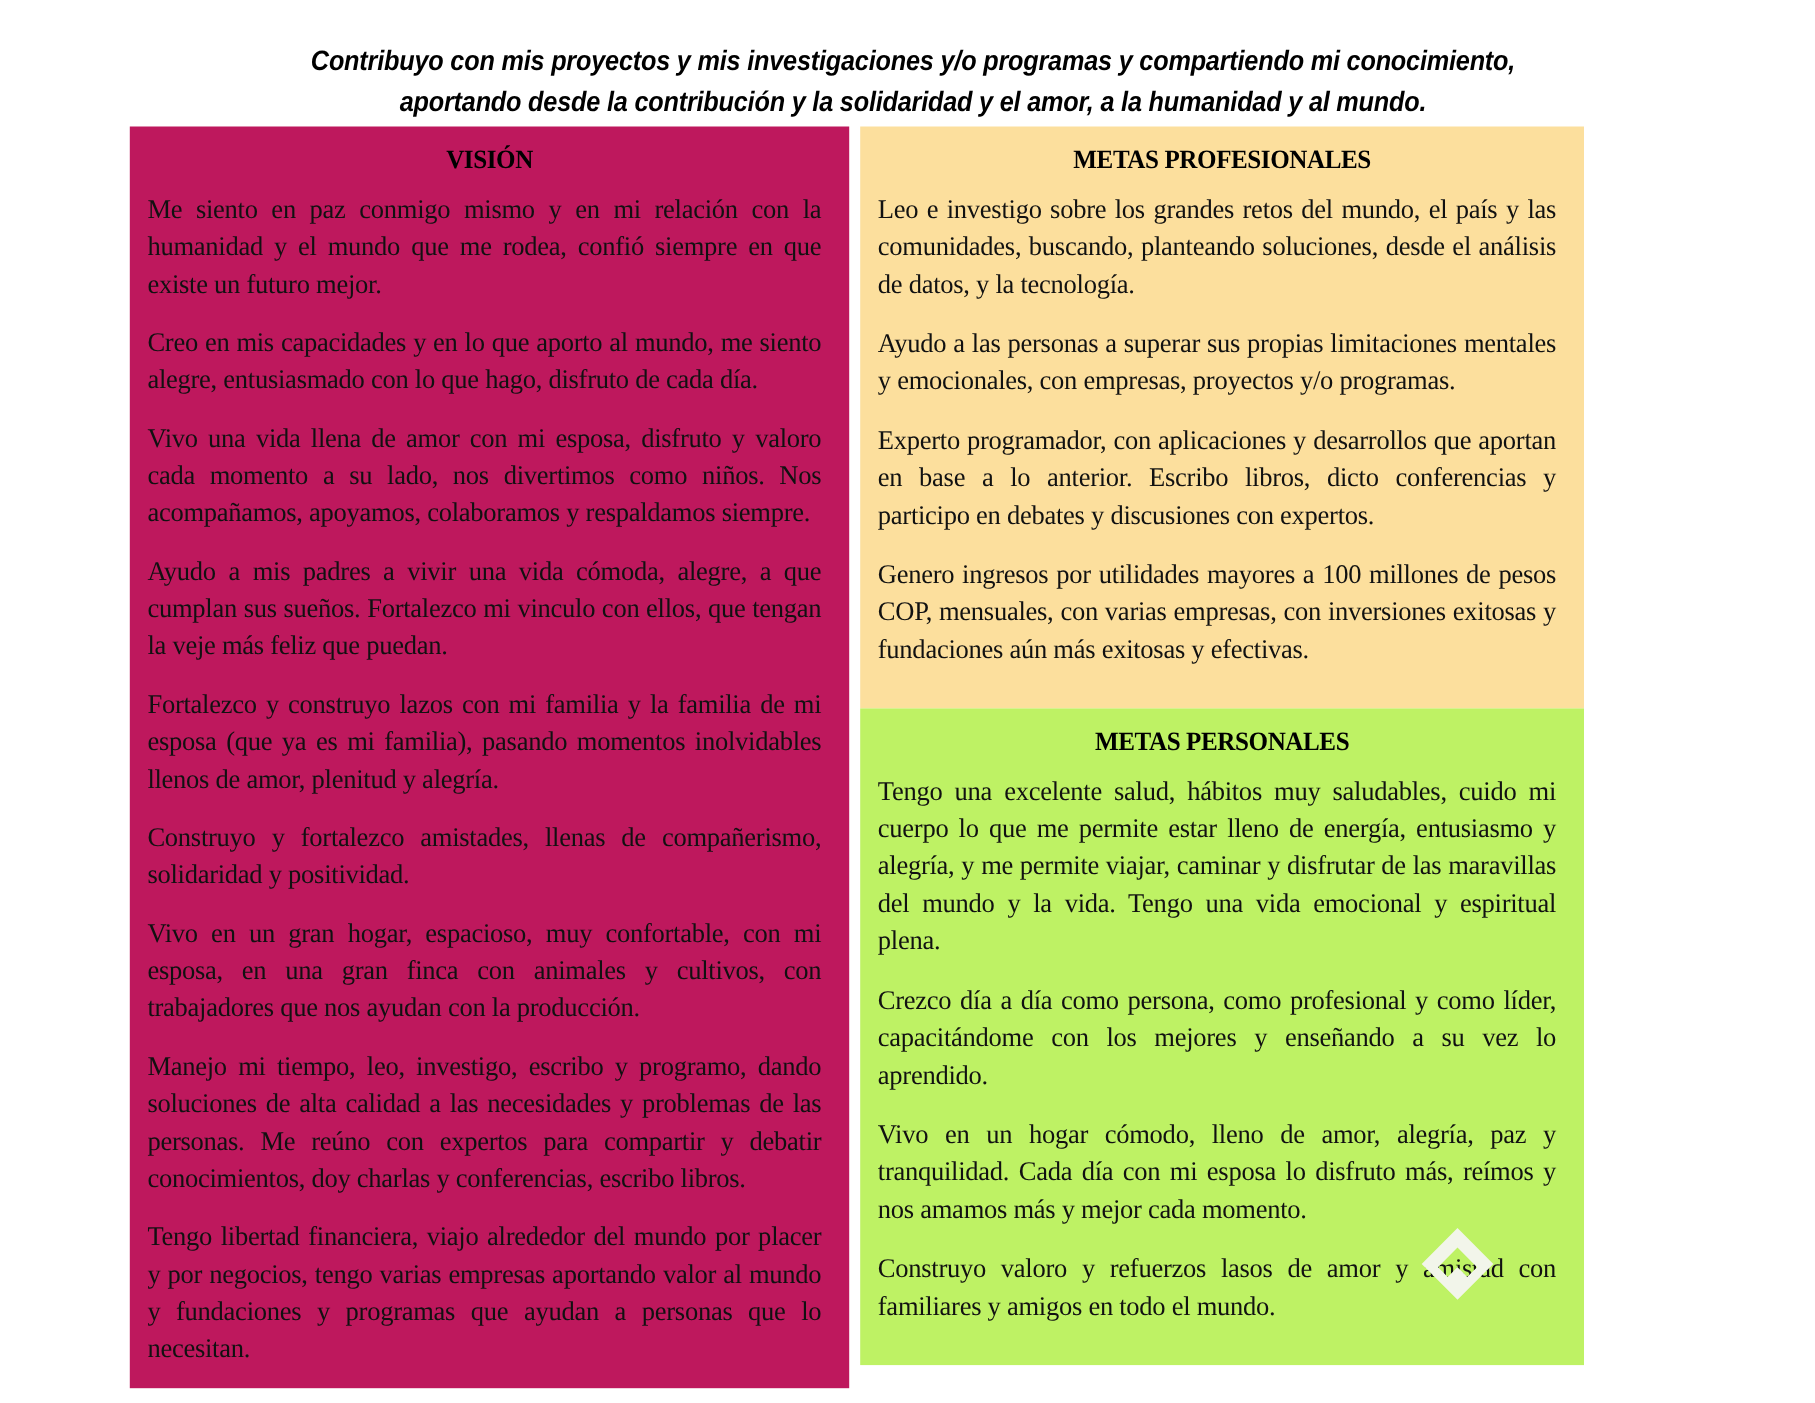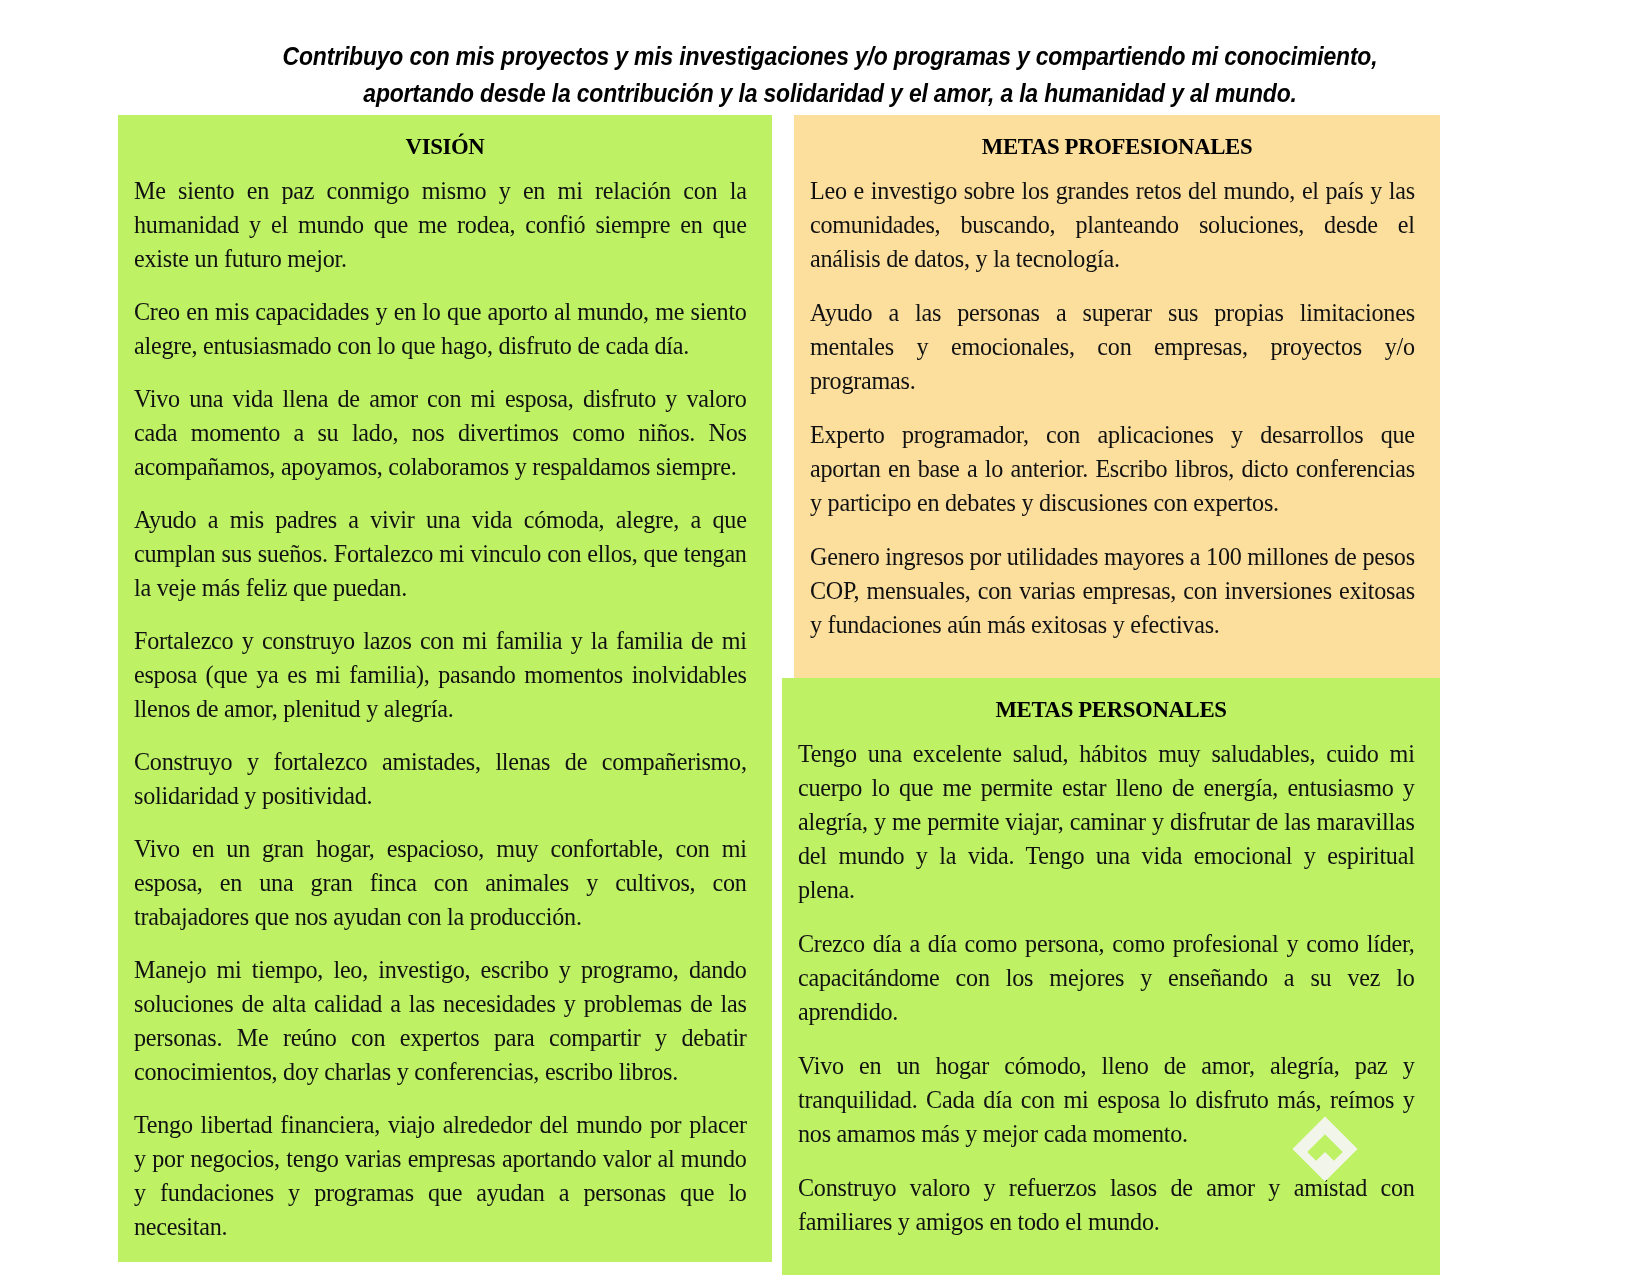--- a/index.html
+++ b/index.html
@@ -55,22 +55,22 @@
     width: 658px;
     display: flex;
     flex-direction: column;
     gap: 0px;
   }
 
   .panel {
     padding: 13px 16px 16px 16px;
     box-sizing: border-box;
   }
-  .panel-blue   { background: #bef264; }
-  .panel-yellow { background: #fcdf9d; margin-left: 12px; }
+  .panel-blue   { background: #be185d; }
+  .panel-yellow { background: #fcdf9d; }
   .panel-green  { background: #bef264; }
 
   .panel-title {
     text-align: center;
     font-weight: bold;
     font-size: 24px;
     line-height: 30px;
     letter-spacing: -0.4px;
     color: #000000;
     margin: 3px 0 13px 0;

